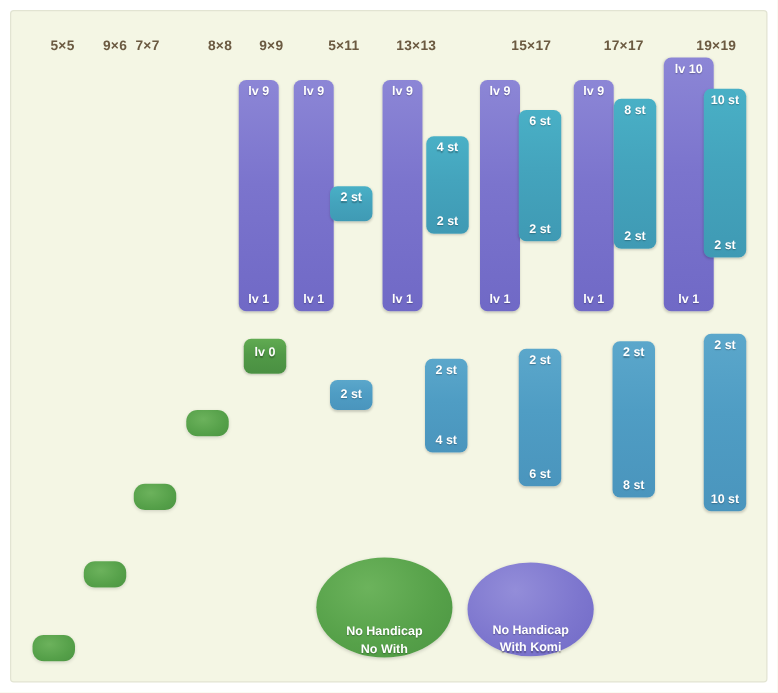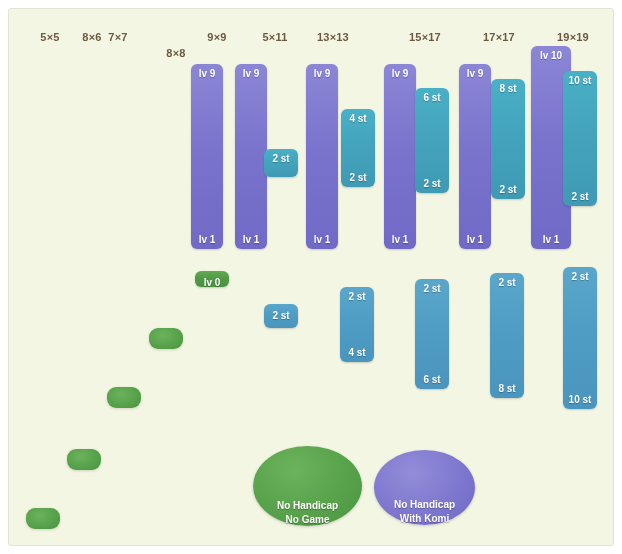--- a/index.html
+++ b/index.html
@@ -83,23 +83,23 @@
   .legend.p{background:radial-gradient(ellipse at 38% 30%,#938dd9 0%,#7d76ce 58%,#7069c6 100%);}
   .legend.t{background:radial-gradient(ellipse at 38% 30%,#55b2cb 0%,#45a3bf 58%,#3f9ab4 100%);}
   .legend span{display:block;pointer-events:none;}
 </style>
 </head>
 <body>
 
 <div id="board">
 
   <div class="hdr" style="left:41px;top:22px;">5×5</div>
-  <div class="hdr" style="left:83px;top:22px;">8×6</div>
+  <div class="hdr" style="left:83px;top:22px;">9×6</div>
   <div class="hdr" style="left:109px;top:22px;">7×7</div>
-  <div class="hdr" style="left:167px;top:38px;">8×8</div>
+  <div class="hdr" style="left:167px;top:22px;">8×8</div>
   <div class="hdr" style="left:208px;top:22px;">9×9</div>
   <div class="hdr" style="left:266px;top:22px;">5×11</div>
   <div class="hdr" style="left:324px;top:22px;">13×13</div>
   <div class="hdr" style="left:416px;top:22px;">15×17</div>
   <div class="hdr" style="left:490px;top:22px;">17×17</div>
   <div class="hdr" style="left:564px;top:22px;">19×19</div>
 
   <div class="bar purple" style="left:182px;top:55px;width:32px;height:185px;">
     <span class="lbl top">lv 9</span>
     <span class="lbl bot">lv 1</span>
@@ -148,21 +148,21 @@
   <div class="bar teal" style="left:482px;top:70px;width:34px;height:120px;">
     <span class="lbl top">8 st</span>
     <span class="lbl bot">2 st</span>
   </div>
 
   <div class="bar teal" style="left:554px;top:62px;width:34px;height:135px;">
     <span class="lbl top">10 st</span>
     <span class="lbl bot">2 st</span>
   </div>
 
-  <div class="bar green" style="left:186px;top:262px;width:34px;height:16px;text-decoration:underline;">
+  <div class="bar green" style="left:186px;top:262px;width:34px;height:28px;text-decoration:underline;">
     <span class="lbl top" style="top:6px;">lv 0</span>
   </div>
 
   <div class="bar teal2" style="left:255px;top:295px;width:34px;height:24px;">
     <span class="lbl top" style="top:6px;">2 st</span>
     <span class="lbl bot"></span>
   </div>
 
   <div class="bar teal2" style="left:331px;top:278px;width:34px;height:75px;">
     <span class="lbl top">2 st</span>
@@ -185,21 +185,21 @@
   </div>
 
   <div class="step" style="left:140px;top:319px;width:34px;height:21px;"></div>
   <div class="step" style="left:98px;top:378px;width:34px;height:21px;"></div>
   <div class="step" style="left:58px;top:440px;width:34px;height:21px;"></div>
   <div class="step" style="left:17px;top:499px;width:34px;height:21px;"></div>
 
   <div class="legend g" style="left:244px;top:437px;width:109px;height:80px;">
     <div>
       <span>No Handicap</span>
-      <span>No Game</span>
+      <span>No With</span>
     </div>
   </div>
 
   <div class="legend p" style="left:365px;top:441px;width:101px;height:75px;">
     <div>
       <span>No Handicap</span>
       <span>With Komi</span>
     </div>
   </div>
 

